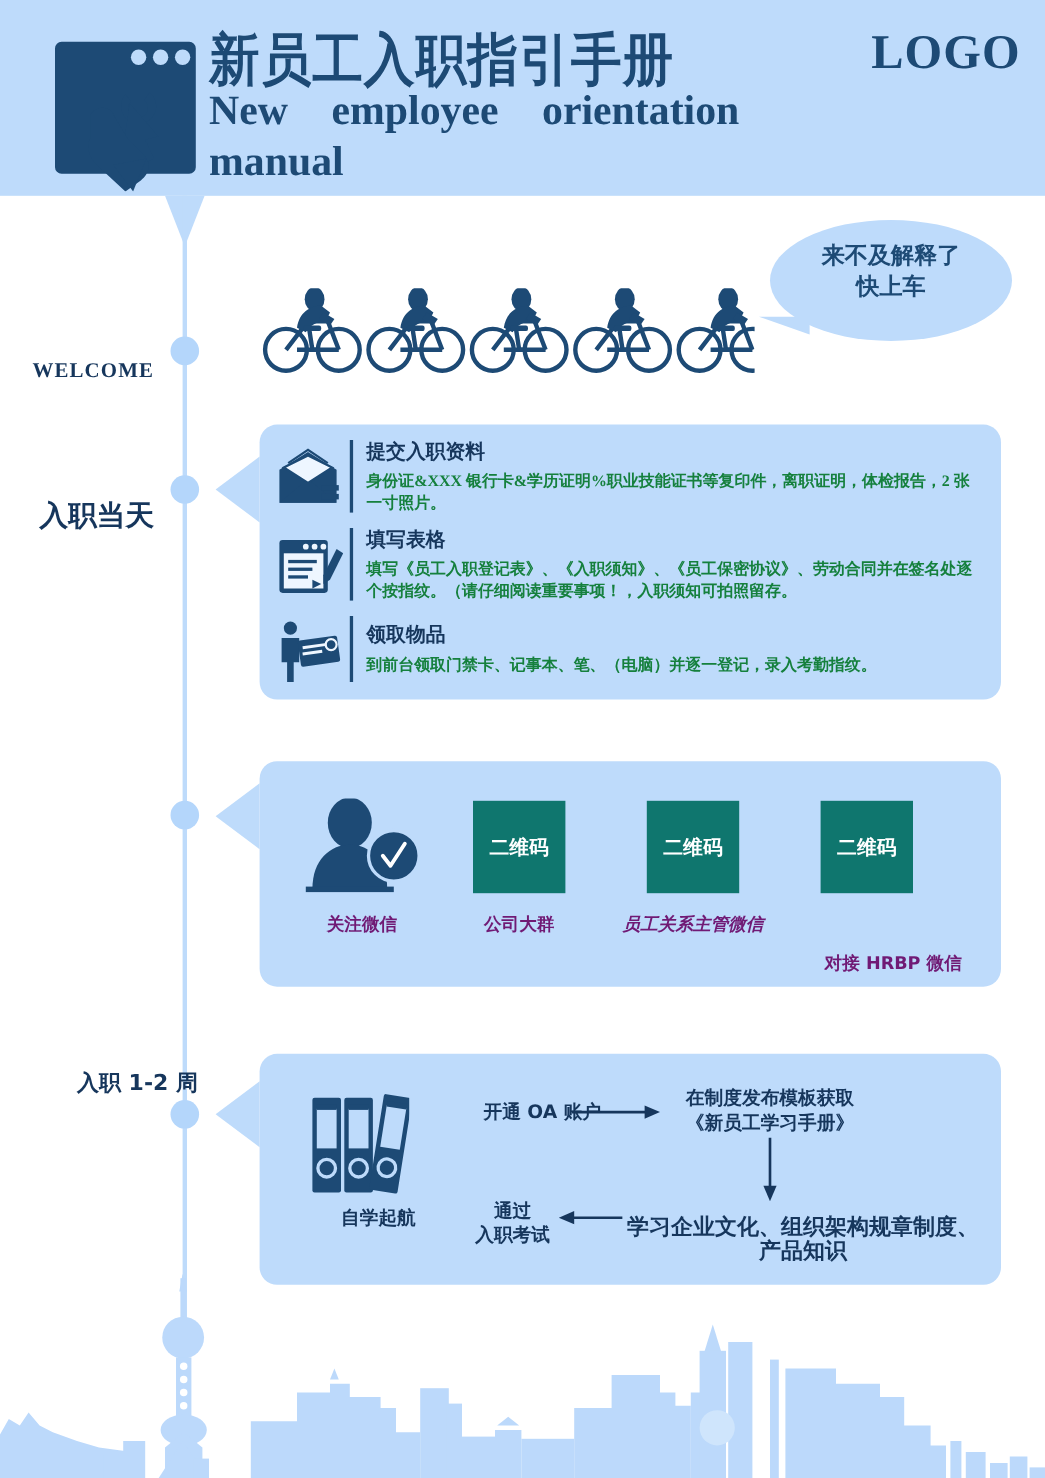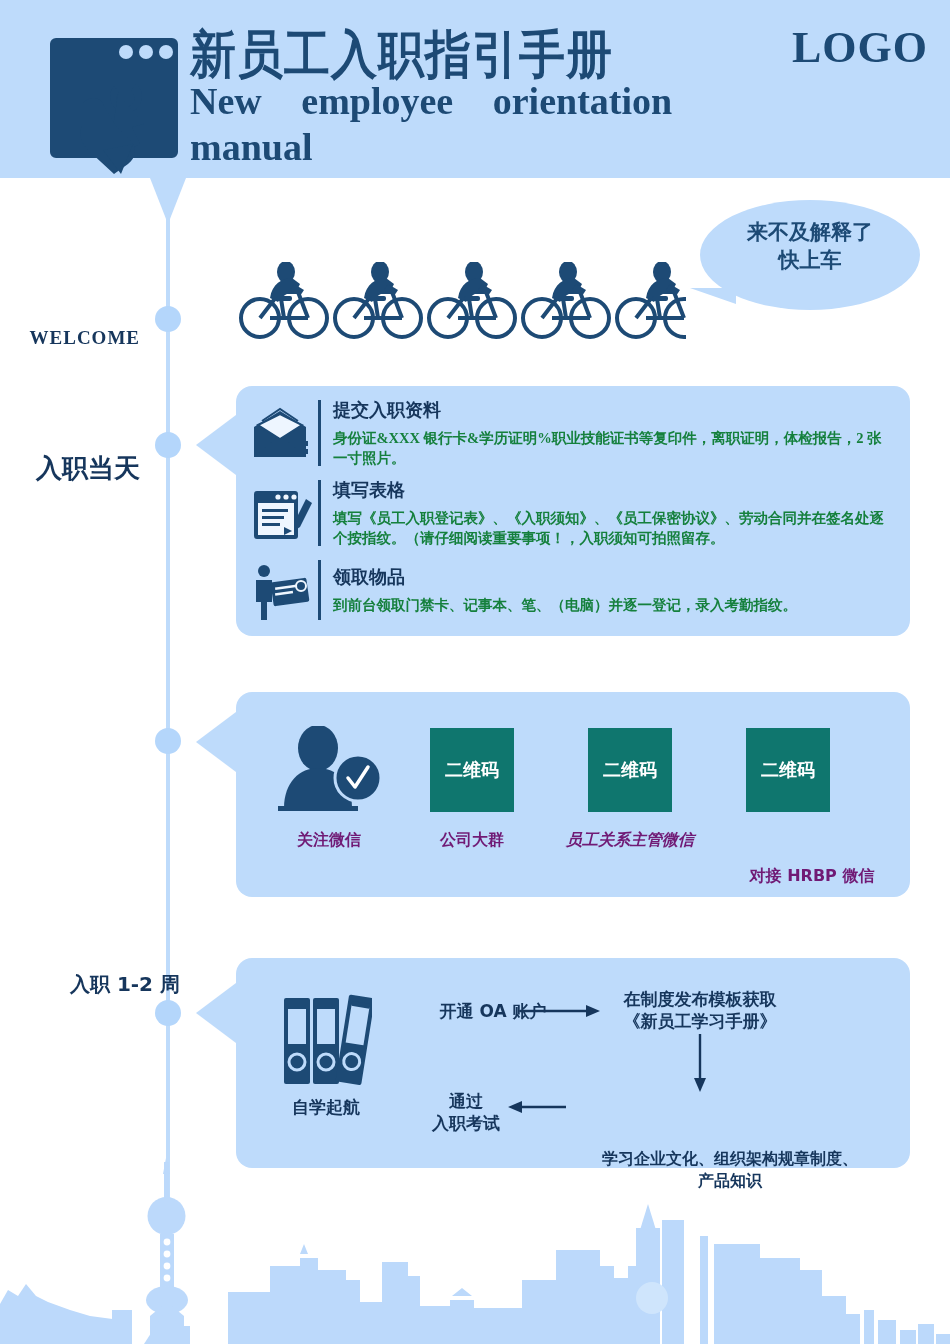--- a/index.html
+++ b/index.html
@@ -364,21 +364,21 @@
       <circle cx="46" cy="74" r="8" fill="none" stroke="#bedbfb" stroke-width="3"></circle>
       <g transform="rotate(9 76 53)">
         <rect x="62" y="8" width="26" height="88" rx="2" fill="#1d4a75"></rect>
         <rect x="66" y="18" width="18" height="38" fill="#bedbfb"></rect>
         <rect x="66" y="14" width="18" height="5" fill="#1d4a75"></rect>
         <circle cx="75" cy="74" r="8" fill="none" stroke="#bedbfb" stroke-width="3"></circle>
       </g>
     </svg>
   </div>
 
-  <div class="cap-bold" style="left:278px;top:1096px;width:96px;text-align:center;">自学起航</div>
+  <div class="cap-bold" style="left:296px;top:1096px;width:96px;text-align:center;">自学起航</div>
 
   <div class="flow-t" style="left:418px;top:1000px;width:150px;font-size:17px;">开通 OA 账户</div>
 
   <div style="position:absolute;left:520px;top:1002px;">
     <svg width="80" height="18" viewBox="0 0 80 18">
       <line x1="0" y1="9" x2="68" y2="9" stroke="#16365c" stroke-width="2.4"></line>
       <path d="M80 9 L66 3 L66 15 Z" fill="#16365c"></path>
     </svg>
   </div>
 
@@ -387,21 +387,21 @@
     <div>《新员工学习手册》</div>
   </div>
 
   <div style="position:absolute;left:691px;top:1034px;">
     <svg width="18" height="58" viewBox="0 0 18 58">
       <line x1="9" y1="0" x2="9" y2="46" stroke="#16365c" stroke-width="2.4"></line>
       <path d="M9 58 L3 44 L15 44 Z" fill="#16365c"></path>
     </svg>
   </div>
 
-  <div class="flow-t" style="left:565px;top:1148px;width:330px;font-size:16px;">
+  <div class="flow-t" style="left:565px;top:1104px;width:330px;font-size:20px;">
     <div>学习企业文化、组织架构规章制度、</div>
     <div>产品知识</div>
   </div>
 
   <div style="position:absolute;left:508px;top:1098px;">
     <svg width="58" height="18" viewBox="0 0 58 18">
       <line x1="58" y1="9" x2="12" y2="9" stroke="#16365c" stroke-width="2.4"></line>
       <path d="M0 9 L14 3 L14 15 Z" fill="#16365c"></path>
     </svg>
   </div>

